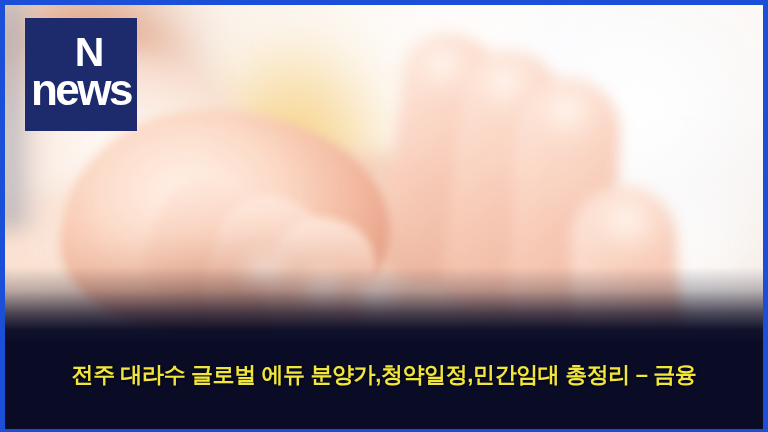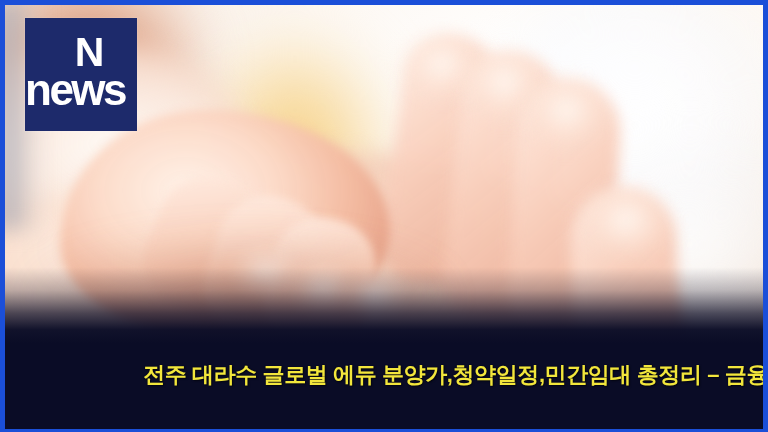--- a/index.html
+++ b/index.html
@@ -166,34 +166,34 @@
     padding-left: 16px;
     color: #ffffff;
     font-size: 41px;
     font-weight: 700;
     line-height: 1;
     letter-spacing: -1px;
   }
   #logo .news-line {
     position: absolute;
     left: 0; right: 0; top: 50px;
-    text-align: left;
+    text-align: center;
     color: #ffffff;
     font-size: 44px;
     font-weight: 700;
     line-height: 1;
     letter-spacing: -2.5px;
   }
 
   
   #caption {
     position: absolute;
     left: 0; right: 0;
     top: 361px;
-    text-align: right;
+    text-align: center;
     color: #f2e63c;
     font-size: 22px;
     font-weight: 700;
     line-height: 1.25;
     letter-spacing: -0.4px;
     white-space: nowrap;
     text-shadow:
       0 0 1px rgba(0,0,0,.55),
       1px 1px 2px rgba(0,0,0,.6);
   }

